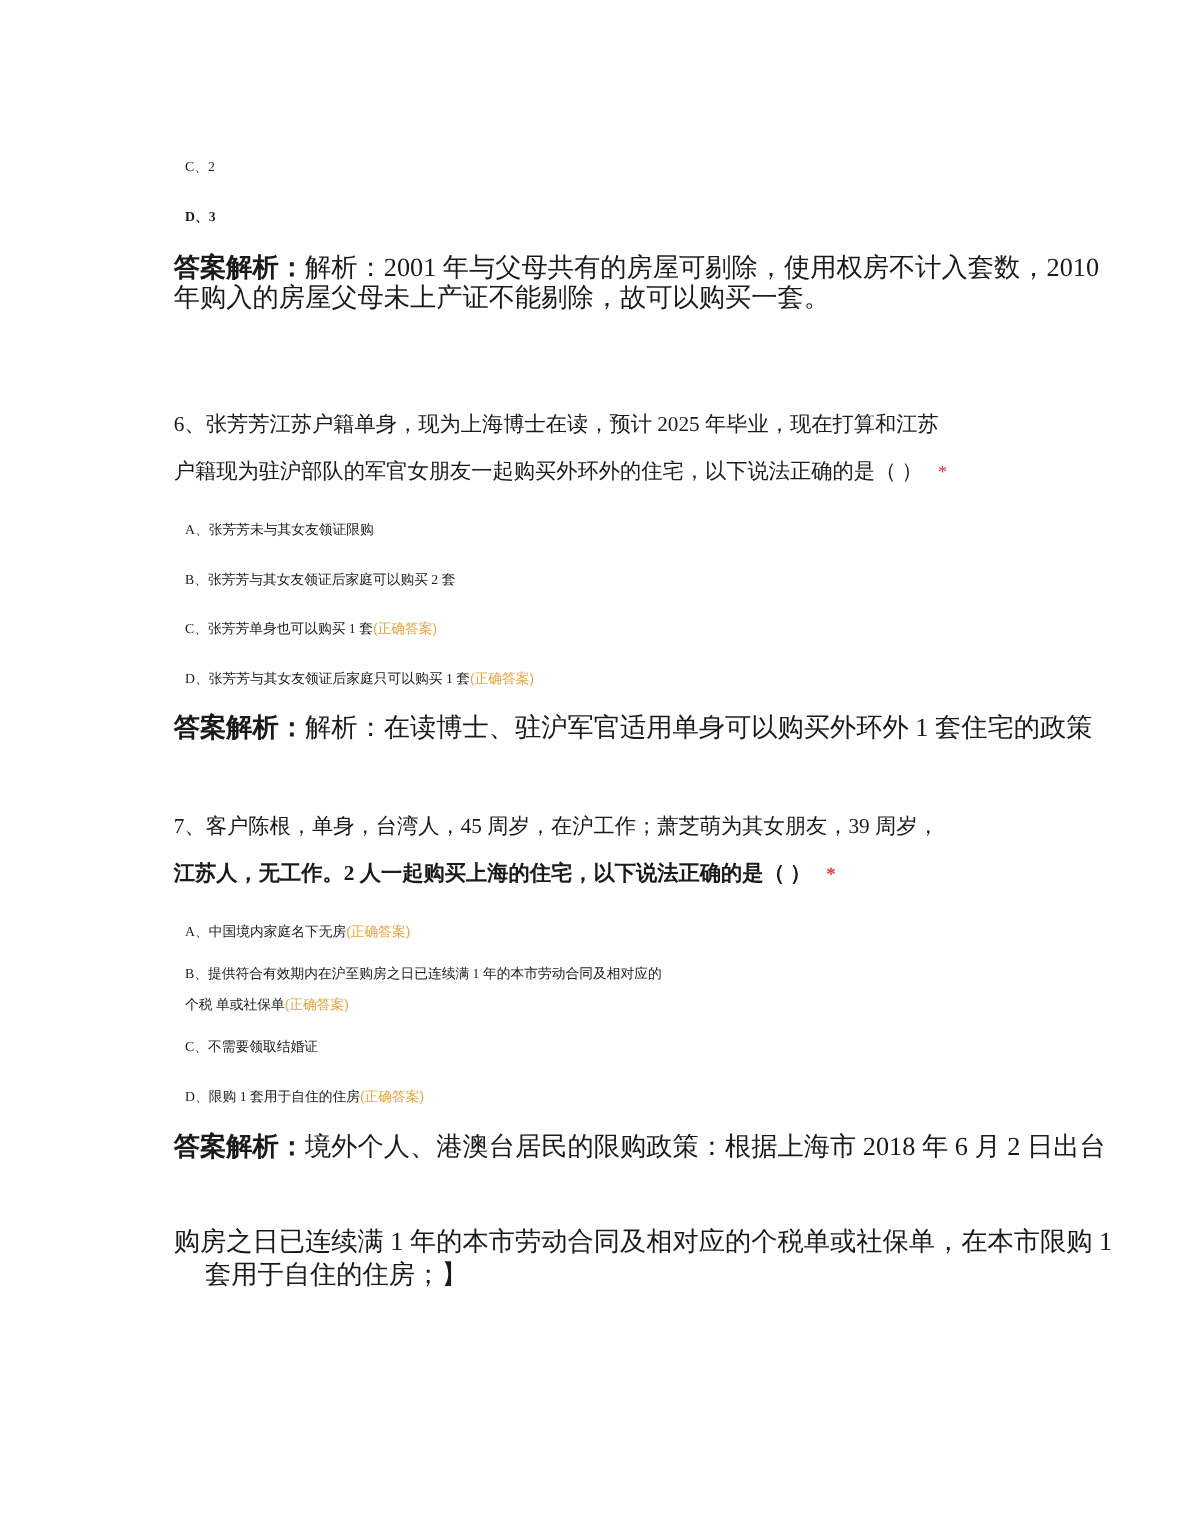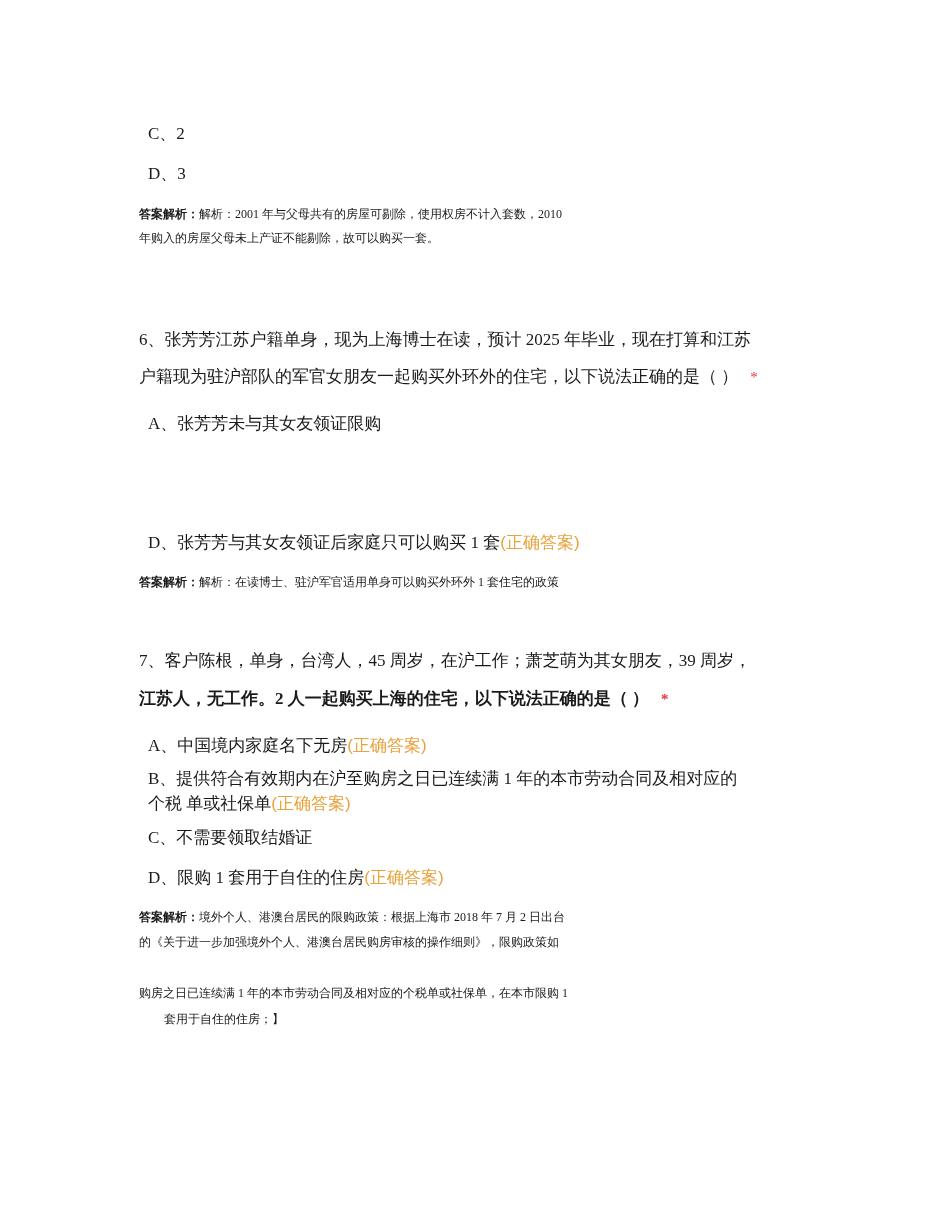--- a/index.html
+++ b/index.html
@@ -20,29 +20,29 @@
       left: 0;
       top: 0;
       width: 950px;
       height: 1230px;
     }
     .abs {
       position: absolute;
       white-space: nowrap;
     }
     .opt {
-      font-size: 17px;
+      font-size: 11px;
       line-height: 22px;
     }
     .q-title {
       font-size: 17px;
       line-height: 22px;
     }
     .explain {
-      font-size: 12px;
+      font-size: 21px;
       line-height: 22px;
     }
     .explain-label {
       font-weight: bold;
       font-family: "Liberation Sans", "DejaVu Sans", sans-serif;
     }
     .correct {
       color: #e9a23b;
       font-family: "Liberation Sans", "DejaVu Sans", sans-serif;
     }
@@ -53,39 +53,45 @@
     }
   </style>
 </head>
 <body>
 
 <div class="page">
 
   <div class="abs opt" style="left:148px; top:123px;">
     <span>C、</span><span>2</span>
   </div>
-  <div class="abs opt" style="left:148px; top:163px;">
+  <div class="abs opt" style="left:148px; top:163px;font-weight:bold;">
     <span>D、</span><span>3</span>
   </div>
   <div class="abs explain" style="left:139px; top:203px;">
     <span class="explain-label">答案解析：</span><span>解析：2001 年与父母共有的房屋可剔除，使用权房不计入套数，2010</span>
   </div>
   <div class="abs explain" style="left:139px; top:227px;">
     <span>年购入的房屋父母未上产证不能剔除，故可以购买一套。</span>
   </div>
 
   <div class="abs q-title" style="left:139px; top:329px;">
     <span>6、张芳芳江苏户籍单身，现为上海博士在读，预计 2025 年毕业，现在打算和江苏</span>
   </div>
   <div class="abs opt" style="left:148px; top:413px;">
     <span>A、</span><span>张芳芳未与其女友领证限购</span>
   </div>
 
   <div class="abs q-title" style="left:139px; top:366px;">
     <span>户籍现为驻沪部队的军官女朋友一起购买外环外的住宅，以下说法正确的是（ ）</span><span class="req">*</span>
+  </div>
+  <div class="abs opt" style="left:148px; top:453px;">
+    <span>B、</span><span>张芳芳与其女友领证后家庭可以购买 2 套</span>
+  </div>
+  <div class="abs opt" style="left:148px; top:492px;">
+    <span>C、</span><span>张芳芳单身也可以购买 1 套</span><span class="correct">(正确答案)</span>
   </div>
   <div class="abs opt" style="left:148px; top:532px;">
     <span>D、</span><span>张芳芳与其女友领证后家庭只可以购买 1 套</span><span class="correct">(正确答案)</span>
   </div>
   <div class="abs explain" style="left:139px; top:571px;">
     <span class="explain-label">答案解析：</span><span>解析：在读博士、驻沪军官适用单身可以购买外环外 1 套住宅的政策</span>
   </div>
 
   <div class="abs q-title" style="left:139px; top:650px;">
     <span>7、客户陈根，单身，台湾人，45 周岁，在沪工作；萧芝萌为其女朋友，39 周岁，</span>
@@ -104,24 +110,21 @@
     <span>个税 单或社保单</span><span class="correct">(正确答案)</span>
   </div>
   <div class="abs opt" style="left:148px; top:827px;">
     <span>C、</span><span>不需要领取结婚证</span>
   </div>
   <div class="abs opt" style="left:148px; top:867px;">
     <span>D、</span><span>限购 1 套用于自住的住房</span><span class="correct">(正确答案)</span>
   </div>
 
   <div class="abs explain" style="left:139px; top:906px;">
-    <span class="explain-label">答案解析：</span><span>境外个人、港澳台居民的限购政策：根据上海市 2018 年 7 月 2 日出台</span>
-  </div>
-  <div class="abs explain" style="left:139px; top:931px;">
-    <span>的《关于进一步加强境外个人、港澳台居民购房审核的操作细则》，限购政策如</span>
+    <span class="explain-label">答案解析：</span><span>境外个人、港澳台居民的限购政策：根据上海市 2018 年 6 月 2 日出台</span>
   </div>
   <div class="abs explain" style="left:139px; top:982px;">
     <span>购房之日已连续满 1 年的本市劳动合同及相对应的个税单或社保单，在本市限购 1</span>
   </div>
   <div class="abs explain" style="left:139px; top:1008px;margin-left:25px;">
     <span>套用于自住的住房；】</span>
   </div>
 
 </div>
 

